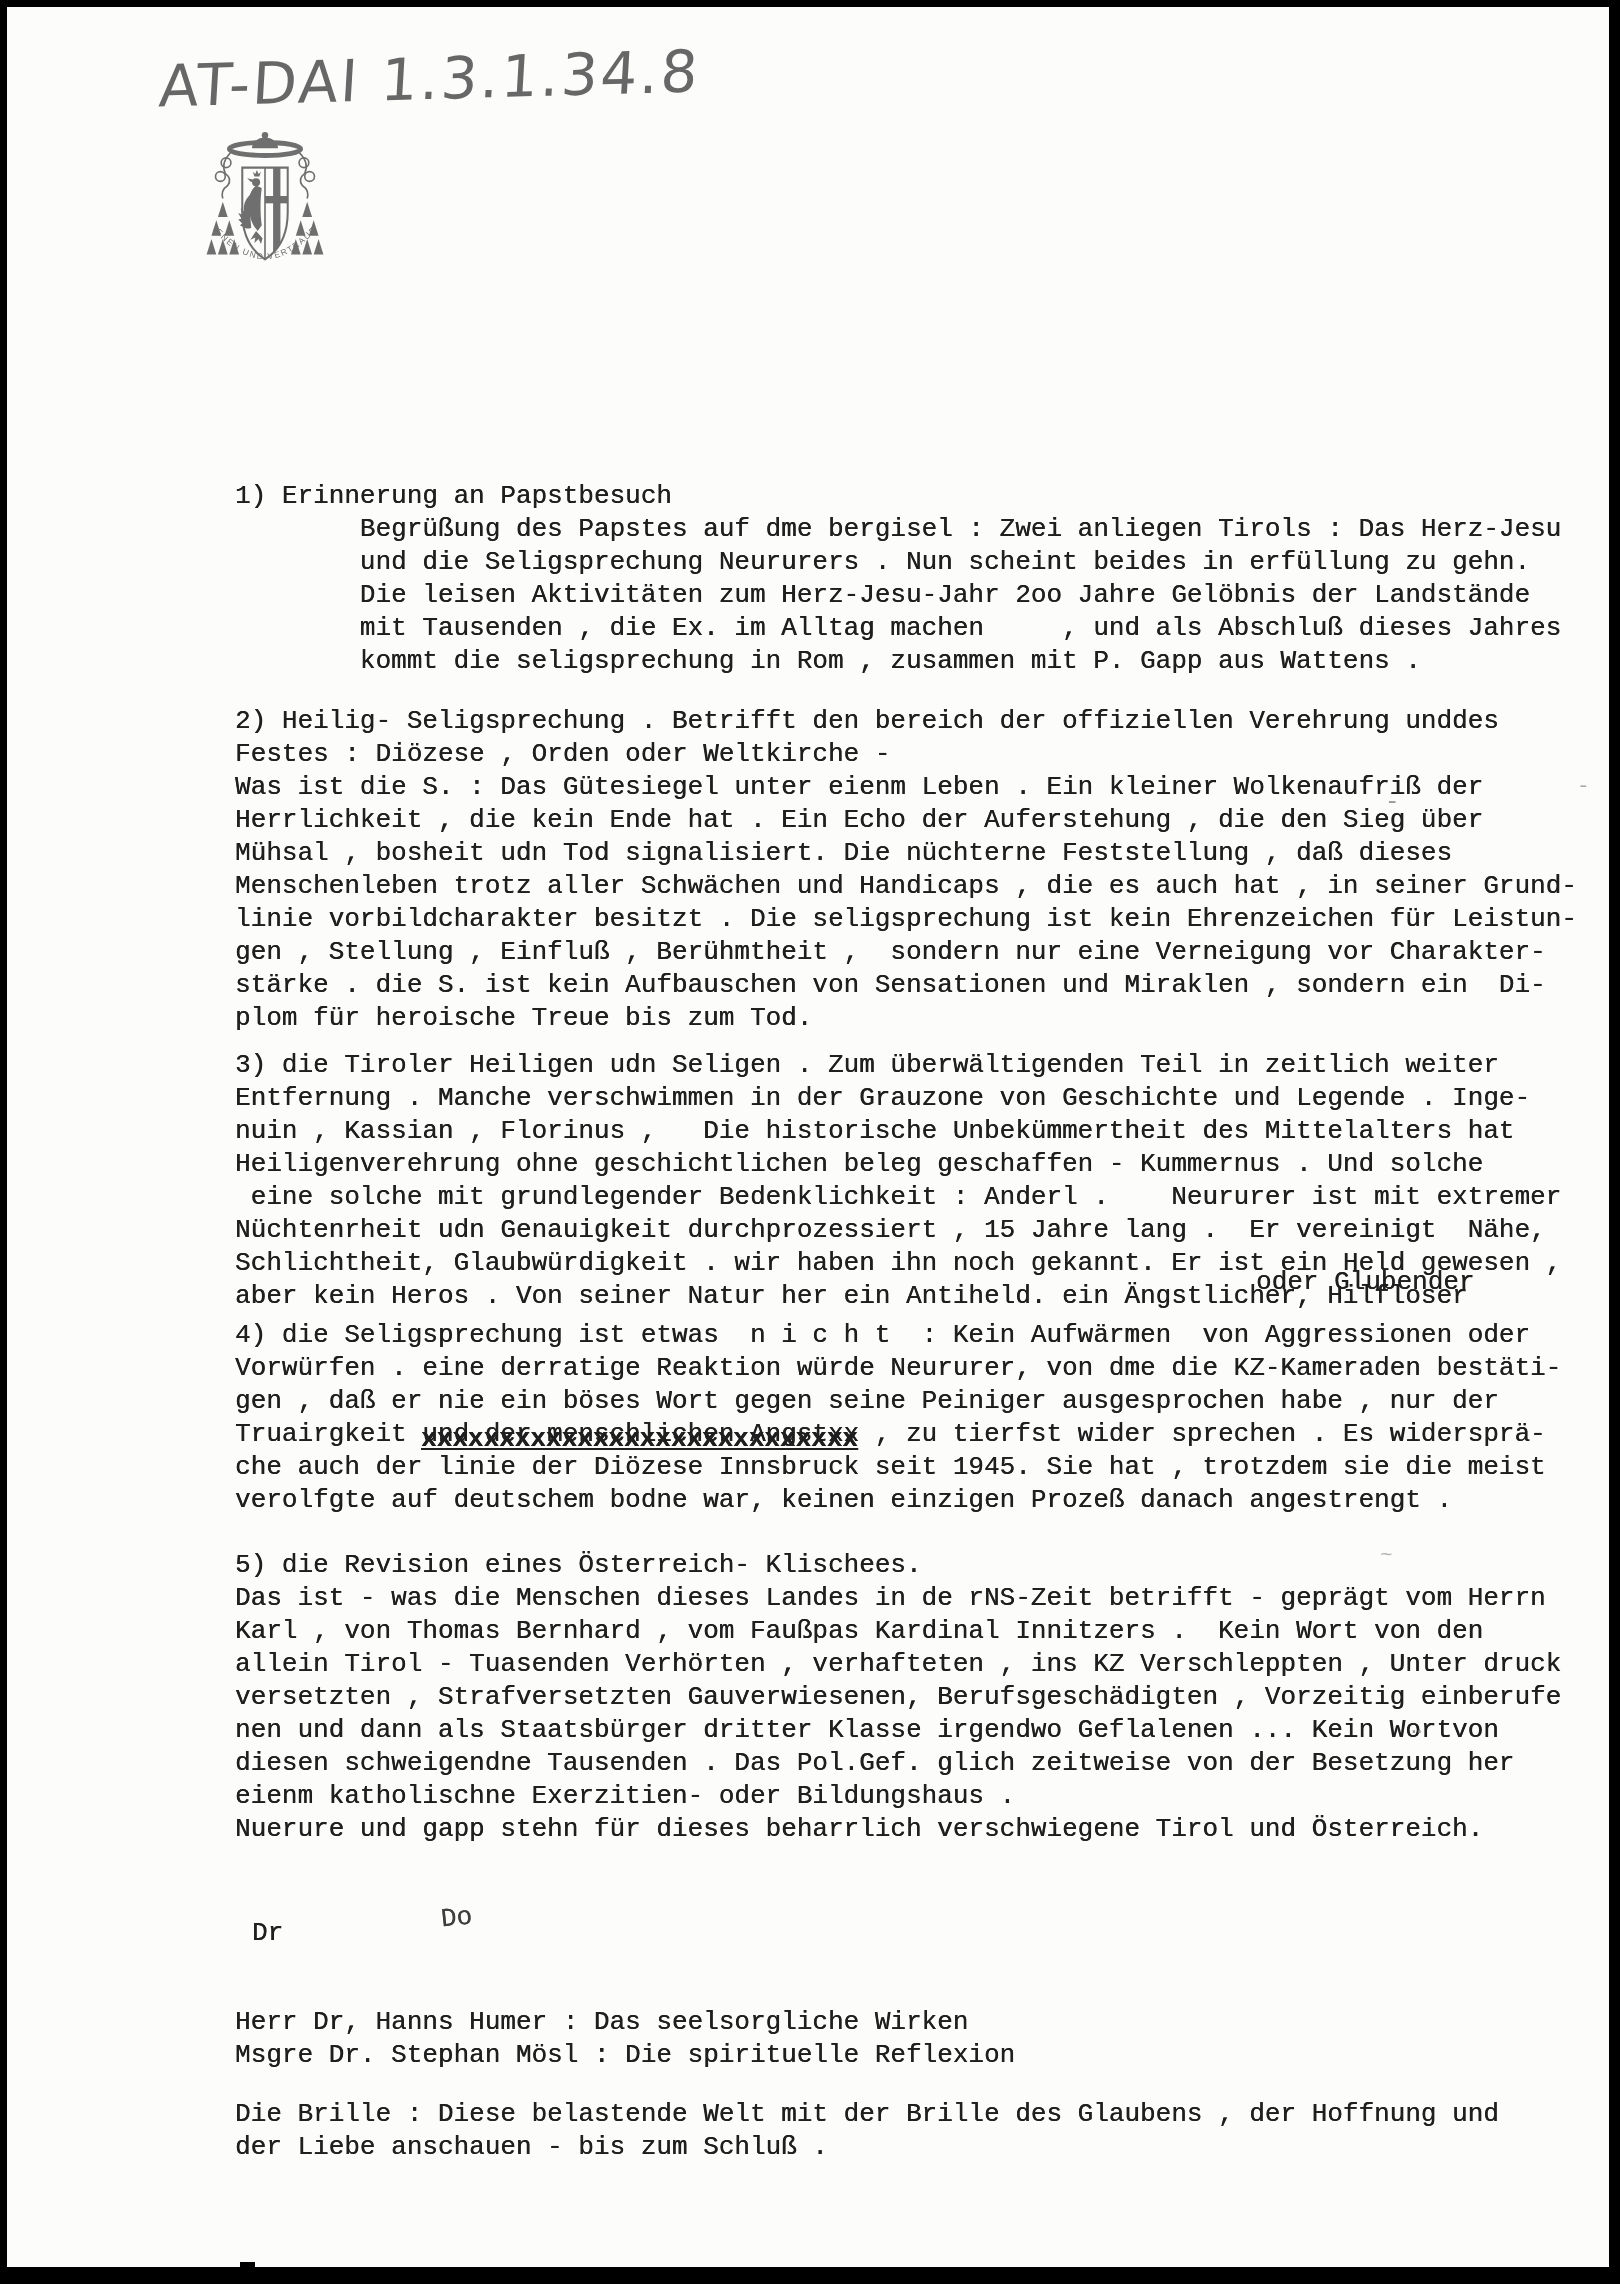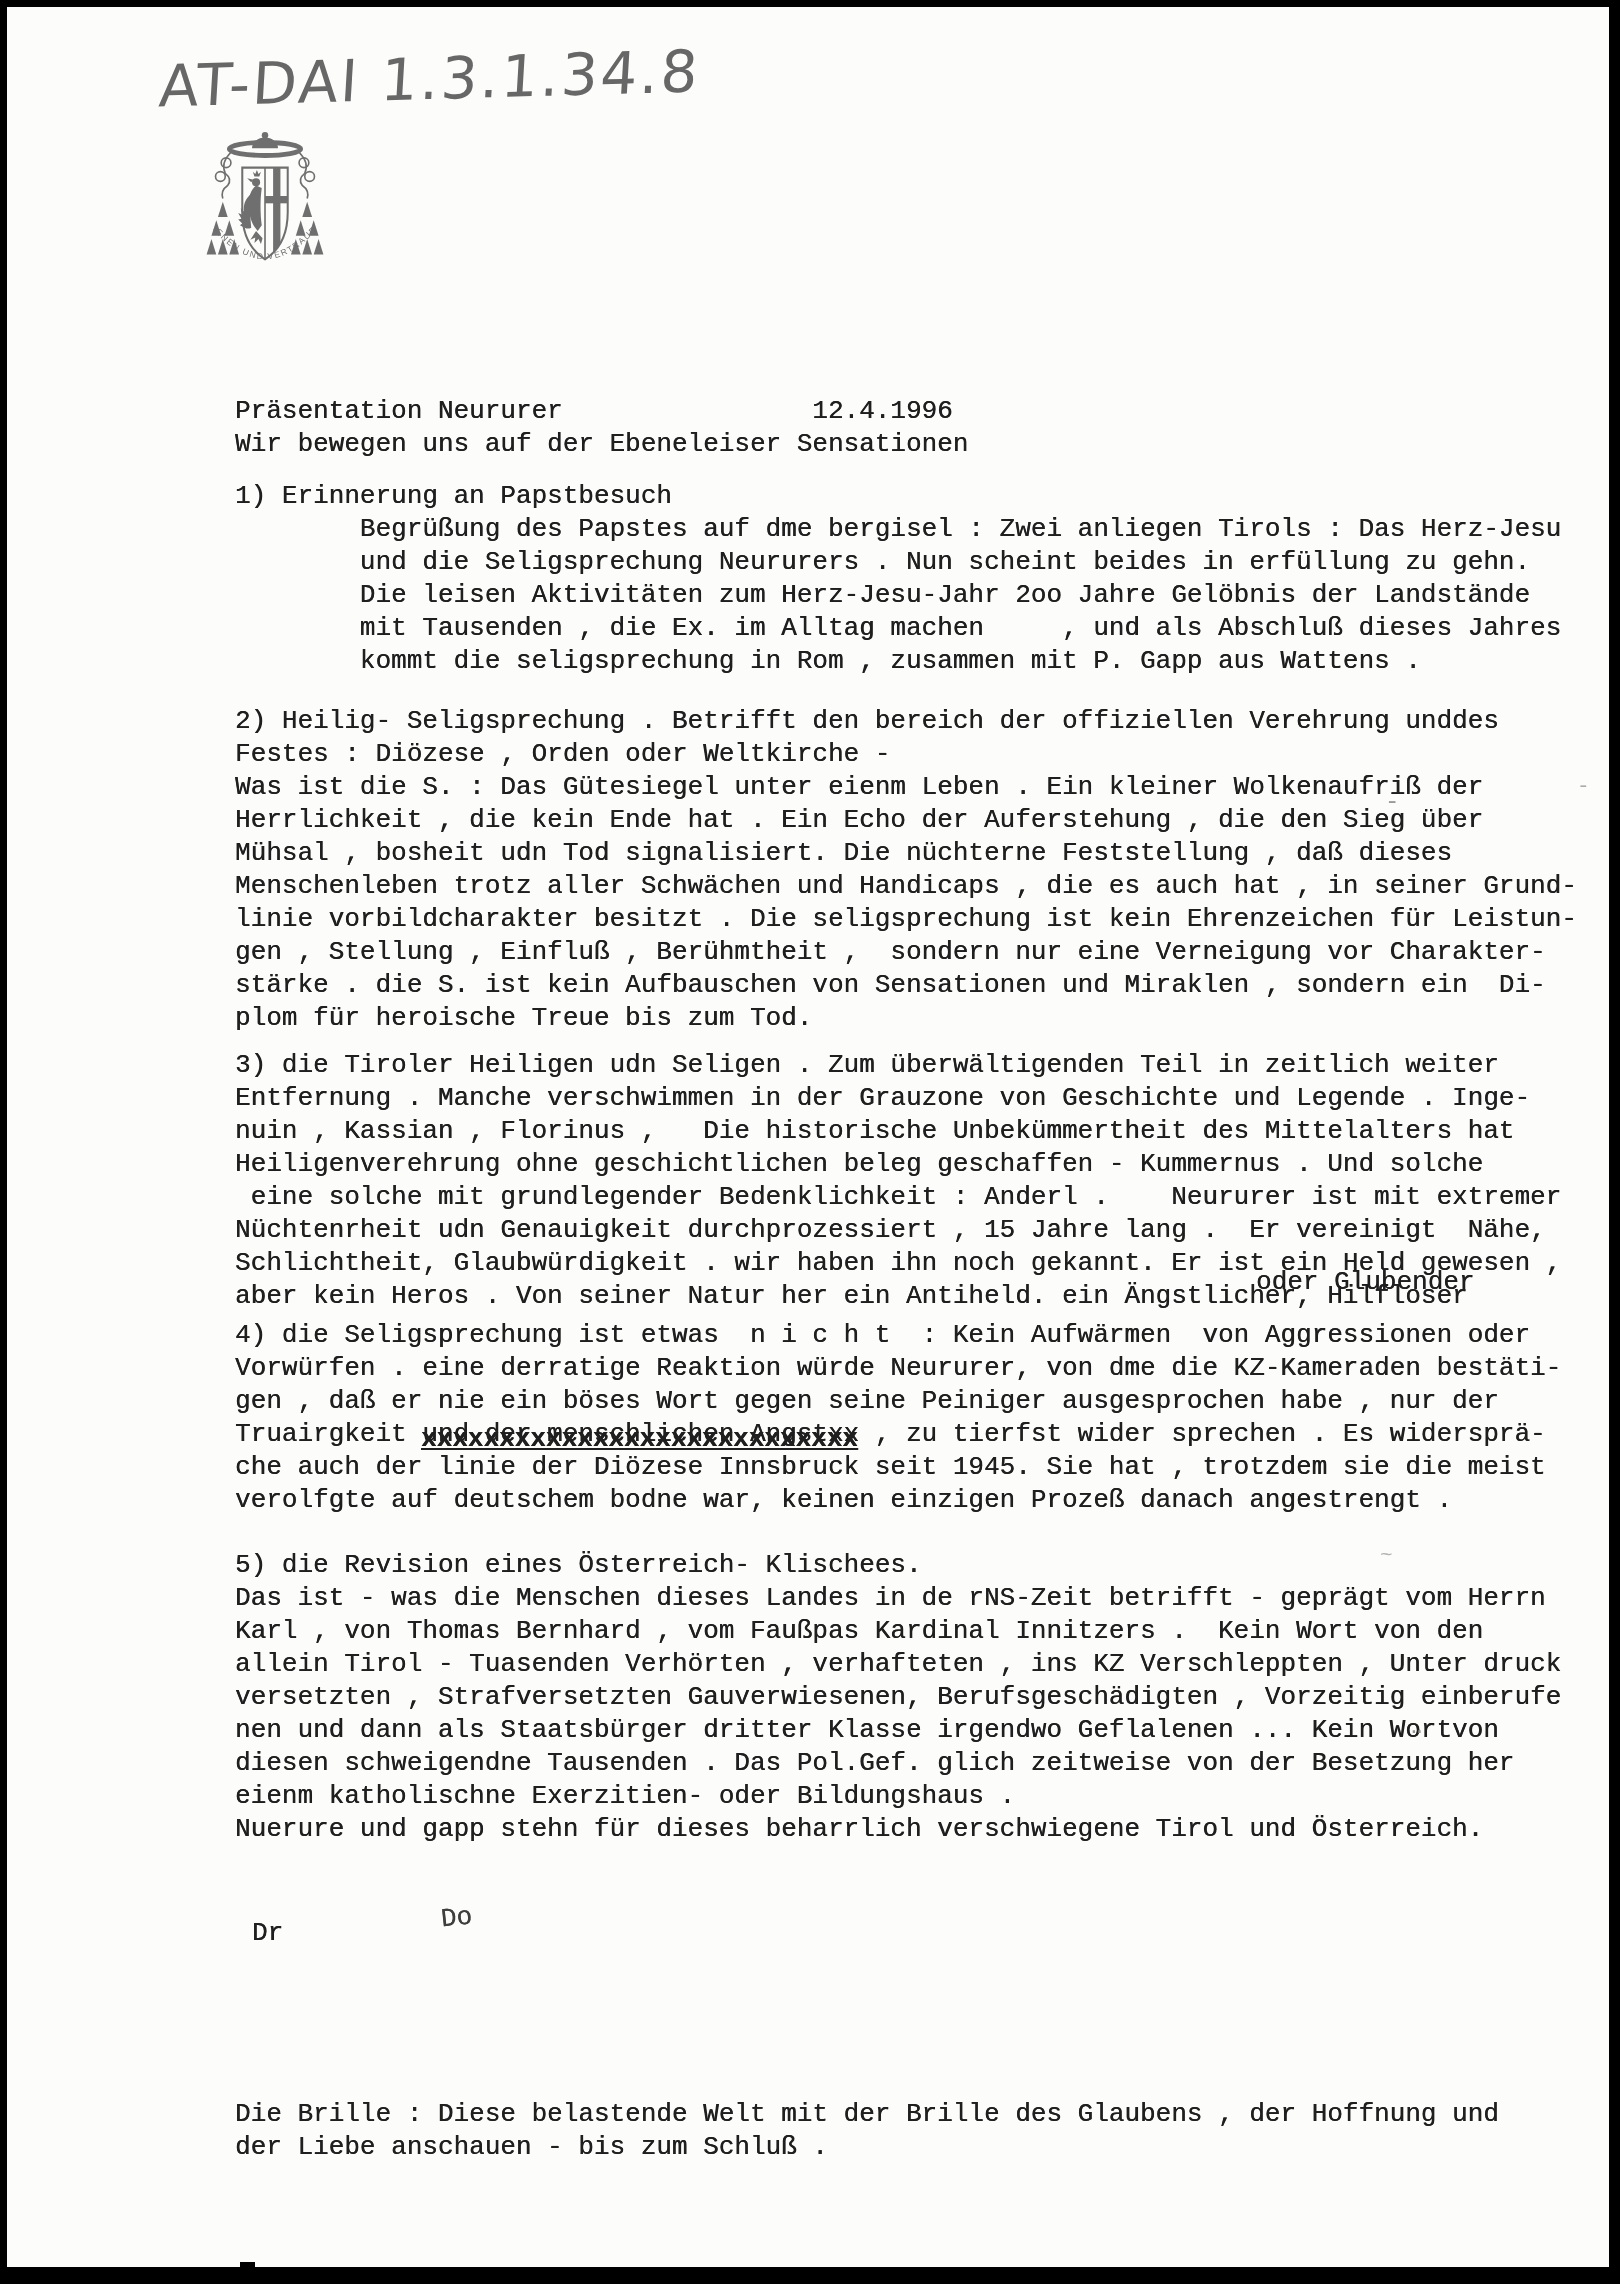--- a/index.html
+++ b/index.html
@@ -146,22 +146,20 @@
         <path d="M64 133 l-7 11 6 -3 -1 7 5 -5 3 6 2 -7 z"></path>
       </g>
     </g>
 
     <text font-family="Liberation Sans, sans-serif" font-size="10.5" letter-spacing="2" fill="#6f6f6f">
       <textPath href="#mottoArc" startOffset="50%" text-anchor="middle">DIENEN UND VERTRAUEN</textPath>
     </text>
   </svg>
 
 
-  <pre class="tw b-title">Präsentation Neururer                12.4.1996
-Wir bewegen uns auf der Ebeneleiser Sensationen</pre>
 
   <pre class="tw b-s1">1) Erinnerung an Papstbesuch
         Begrüßung des Papstes auf dme bergisel : Zwei anliegen Tirols : Das Herz-Jesu
         und die Seligsprechung Neururers . Nun scheint beides in erfüllung zu gehn.
         Die leisen Aktivitäten zum Herz-Jesu-Jahr 2oo Jahre Gelöbnis der Landstände
         mit Tausenden , die Ex. im Alltag machen     , und als Abschluß dieses Jahres
         kommt die seligsprechung in Rom , zusammen mit P. Gapp aus Wattens .</pre>
 
   <pre class="tw b-s2">2) Heilig- Seligsprechung . Betrifft den bereich der offiziellen Verehrung unddes
 Festes : Diözese , Orden oder Weltkirche -
@@ -194,20 +192,22 @@
 Das ist - was die Menschen dieses Landes in de rNS-Zeit betrifft - geprägt vom Herrn
 Karl , von Thomas Bernhard , vom Faußpas Kardinal Innitzers .  Kein Wort von den
 allein Tirol - Tuasenden Verhörten , verhafteten , ins KZ Verschleppten , Unter druck
 versetzten , Strafversetzten Gauverwiesenen, Berufsgeschädigten , Vorzeitig einberufe
 nen und dann als Staatsbürger dritter Klasse irgendwo Geflalenen ... Kein Wortvon
 diesen schweigendne Tausenden . Das Pol.Gef. glich zeitweise von der Besetzung her
 eienm katholischne Exerzitien- oder Bildungshaus .
 Nuerure und gapp stehn für dieses beharrlich verschwiegene Tirol und Österreich.</pre>
 
 
+  <pre class="tw b-speak">Herr Dr, Hanns Humer : Das seelsorgliche Wirken
+Msgre Dr. Stephan Mösl : Die spirituelle Reflexion</pre>
 
   <pre class="tw b-brille">Die Brille : Diese belastende Welt mit der Brille des Glaubens , der Hoffnung und
 der Liebe anschauen - bis zum Schluß .</pre>
 
   <pre class="overlay ov-glaubender">oder Glubender</pre>
 
   <pre class="overlay ov-strike">xxxxxxxxxxxxxxxxxxxxxxxxxxxx</pre>
 
   <pre class="overlay ov-dr">Dr</pre>
 

